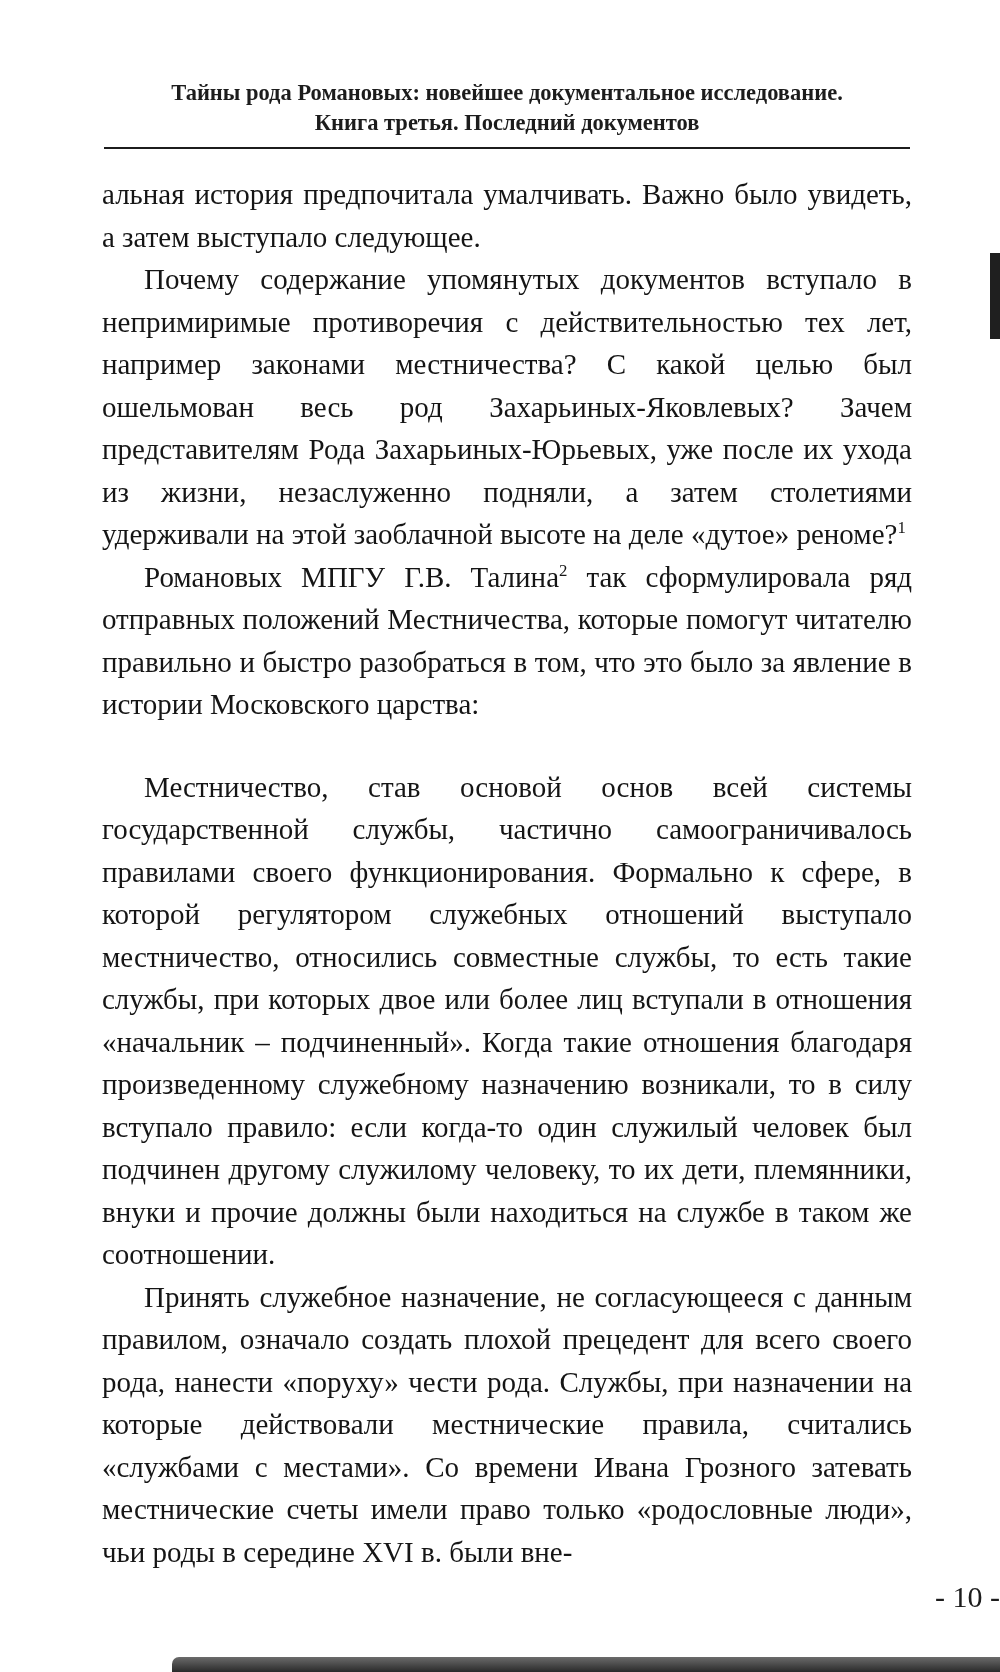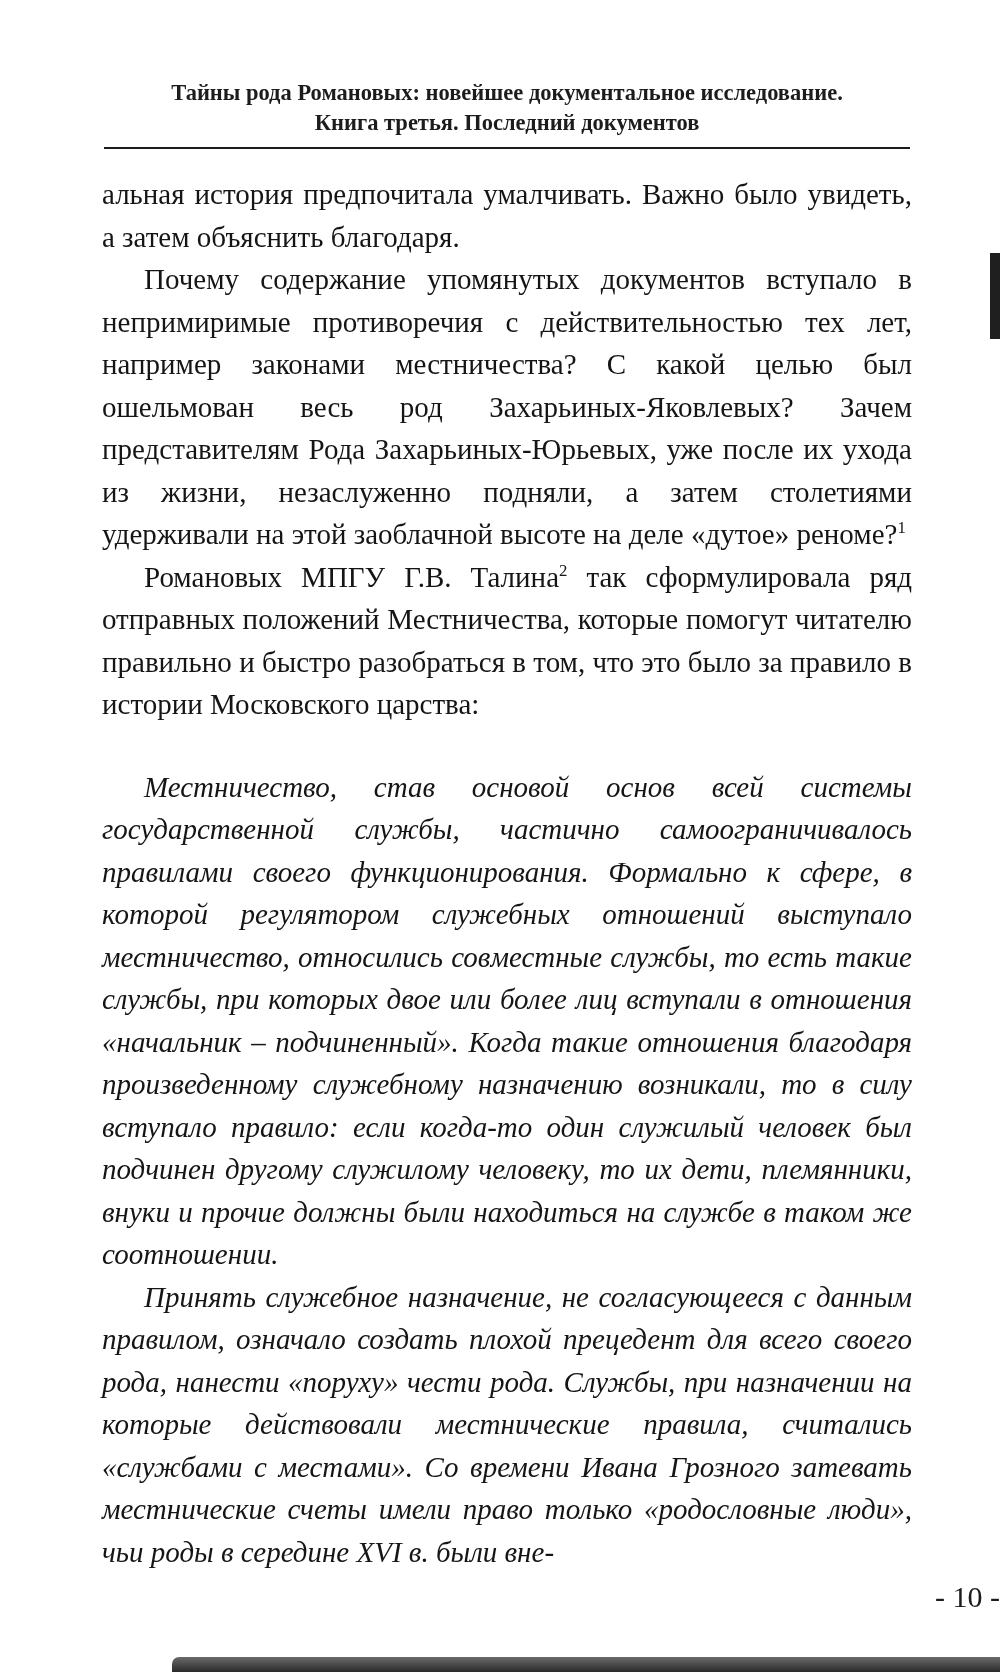--- a/index.html
+++ b/index.html
@@ -38,21 +38,20 @@
     text-align: justify;
   }
   .body-text p {
     margin: 0;
     text-indent: 42px;
   }
   .body-text p.no-indent {
     text-indent: 0;
   }
   .body-text p.quote {
-    font-style: italic;
   }
   .body-text p.first-quote {
     margin-top: 40px;
   }
   .u {
     text-underline-offset: 4px;
   }
   sup {
     font-size: 0.58em;
     line-height: 0;
@@ -89,23 +88,23 @@
 <body>
 
 <div class="page">
 
   <header class="book-header">
     <div>Тайны рода Романовых: новейшее документальное исследование.</div>
     <div>Книга третья. Последний документов</div>
   </header>
 
   <main class="body-text">
-      <p class="no-indent"><span>альная история предпочитала умалчивать. Важно было увидеть, а затем объяснить благодаря.</span></p>
+      <p class="no-indent"><span>альная история предпочитала умалчивать. Важно было увидеть, а затем выступало следующее.</span></p>
       <p><span>Почему содержание упомянутых документов вступало в </span><span class="u">непримиримые</span><span> противоречия с действительностью тех лет, например законами местничества? С какой целью был ошельмован весь род Захарьиных-Яковлевых? Зачем представителям Рода Захарьиных-Юрьевых, уже после их ухода из жизни, незаслуженно подняли, а затем столетиями удерживали на этой заоблачной высоте на деле «дутое» реноме?</span><sup>1</sup></p>
-      <p><span>Романовых МПГУ Г.В. Талина</span><sup>2</sup><span> так сформулировала ряд отправных положений Местничества, которые помогут читателю правильно и быстро разобраться в том, что это было за </span><span class="u">правило</span><span> в истории Московского царства:</span></p>
+      <p><span>Романовых МПГУ Г.В. Талина</span><sup>2</sup><span> так сформулировала ряд отправных положений Местничества, которые помогут читателю правильно и быстро разобраться в том, что это было за </span><span class="u">явление</span><span> в истории Московского царства:</span></p>
       <p class="quote first-quote"><span>Местничество, став основой основ всей системы государственной службы, частично самоограничивалось правилами своего функционирования. Формально к сфере, в которой регулятором служебных отношений выступало местничество, относились совместные службы, то есть такие службы, при которых двое или более лиц вступали в отношения «начальник – подчиненный». Когда такие отношения благодаря произведенному служебному назначению возникали, то в силу вступало правило: если когда-то один служилый человек был подчинен другому служилому человеку, то их дети, племянники, внуки и прочие должны были находиться на службе в таком же соотношении.</span></p>
       <p class="quote"><span>Принять служебное назначение, не согласующееся с данным правилом, означало создать плохой прецедент для всего своего рода, нанести «поруху» чести рода. Службы, при назначении на которые действовали местнические правила, считались «службами с местами». Со времени Ивана Грозного затевать местнические счеты имели право только «родословные люди», чьи роды в середине XVI в. были вне-</span></p>
     </main>
 
   <footer class="page-footer">- 10 -</footer>
 
 </div>
 
 <div class="scan-artifact-right"></div>
 <div class="scan-edge-bottom"></div>

